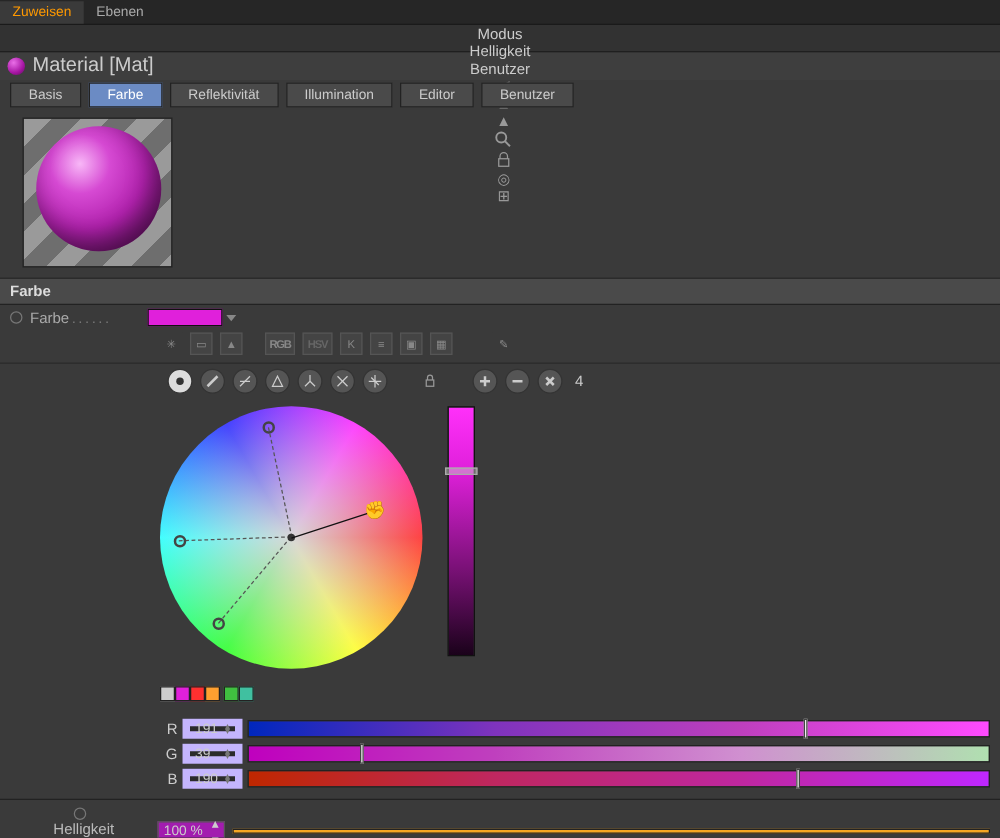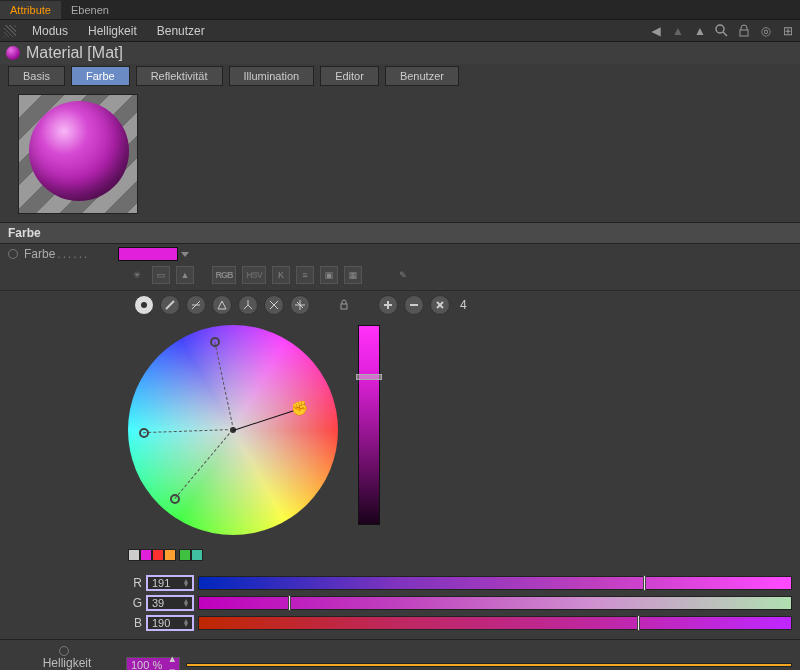--- a/index.html
+++ b/index.html
@@ -4,21 +4,21 @@
 <style>
   * { box-sizing: border-box; margin: 0; padding: 0; font-family: Arial, Helvetica, sans-serif; }
   body { background: #3a3a3a; color: #bbb; font-size: 12px; width: 800px; height: 670px; overflow: hidden; }
 
   
   .top-tabs { display: flex; background: #262626; height: 20px; align-items: center; border-bottom: 1px solid #1a1a1a; }
   .top-tab { padding: 3px 10px; font-size: 11px; color: #aaa; cursor: pointer; }
   .top-tab.active { color: #f90; background: #3a3a3a; }
 
   
-  .menubar { display: flex; align-items: center; background: #323232; height: 22px; padding: 0 4px; border-bottom: 1px solid #1a1a1a; }
+  .menubar { display: flex; align-items: center; background: #323232; height: 22px; padding: 0 4px; border-bottom: 1px solid #1a1a1a; flex-direction: column; }
   .menubar .grip { width: 12px; height: 12px; margin-right: 6px; background:
     repeating-linear-gradient(45deg,#555 0 1px,transparent 1px 3px); }
   .menubar .menu-item { padding: 0 10px; font-size: 12px; color: #ccc; cursor: pointer; }
   .menubar .spacer { flex: 1; }
   .menubar .tool-icon { width: 16px; height: 16px; margin-left: 6px; display:flex; align-items:center; justify-content:center; color:#999; cursor:pointer; }
 
   
   .mat-header { display: flex; align-items: center; background: #3e3e3e; height: 22px; padding: 0 6px; }
   .mat-ball { width: 14px; height: 14px; border-radius: 50%; background: radial-gradient(circle at 35% 30%, #e96ee8, #a615a3 60%, #5a0c58); margin-right: 6px; }
   .mat-name { font-size: 16px; color: #ccc; }
@@ -77,40 +77,40 @@
   .tooltip { position:absolute; left:310px; top:90px; background:#fff; color:#000; border:1px solid #888; padding:6px 10px; font-size:12px; z-index:10; white-space:nowrap; box-shadow:2px 2px 4px rgba(0,0,0,0.3); }
   .tooltip b { font-weight:bold; }
 
   
   .swatchrow { display:flex; gap:0; padding: 4px 0 12px 128px; }
   .sw { width:12px; height:12px; border:1px solid #222; }
 
   
   .slider-row { display:flex; align-items:center; padding:2px 8px 2px 128px; gap:4px; }
   .slider-label { width:14px; color:#ccc; text-align:right; font-size:12px; }
-  .slider-num { width:48px; height:16px; background:#2b2b2b; border:2px solid #c4b5fd; color:#ccc; font-size:11px; padding:0 4px; display:flex; align-items:center; justify-content:space-between; }
+  .slider-num { width:48px; height:16px; background:#2b2b2b; border:6px solid #c4b5fd; color:#ccc; font-size:11px; padding:0 4px; display:flex; align-items:center; justify-content:space-between; }
   .slider-num .arrows { font-size:8px; color:#777; line-height:4px; }
   .slider-track { flex:1; height:14px; position:relative; border:1px solid #222; cursor:pointer; }
   .slider-handle { position:absolute; top:-2px; bottom:-2px; width:3px; background:#eee; border:1px solid #444; }
 
   .track-r { background: linear-gradient(to right, #0027be, #7f33be, #be3fbe, #ff4aff); }
   .track-g { background: linear-gradient(to right, #bf00be, #bf40be, #d090d0, #b0e0b0); }
   .track-b { background: linear-gradient(to right, #bf2700, #bf2760, #bf27a0, #bf27ff); }
 
   
   .hell-row { display:flex; align-items:center; padding:6px 8px; border-top:1px solid #222; margin-top:6px; }
   .hell-label { width:118px; display:flex; align-items:center;flex-direction:column; }
   .hell-num { width:54px; height:16px; background:#a21caf; border:1px solid #555; color:#ccc; font-size:11px; padding:0 4px; display:flex; align-items:center; justify-content:space-between; margin-right:6px; }
   .hell-track { flex:1; height:4px; background:#f5a623; border:1px solid #222; position:relative; }
 </style>
 </head>
 <body>
 
 <div class="top-tabs">
-  <div class="top-tab active">Attribute</div>
+  <div class="top-tab active">Zuweisen</div>
   <div class="top-tab">Ebenen</div>
 </div>
 
 <div class="menubar">
   <div class="grip"></div>
   <div class="menu-item">Modus</div>
   <div class="menu-item">Helligkeit</div>
   <div class="menu-item">Benutzer</div>
   <div class="spacer"></div>
   <div class="tool-icon">◀</div>

